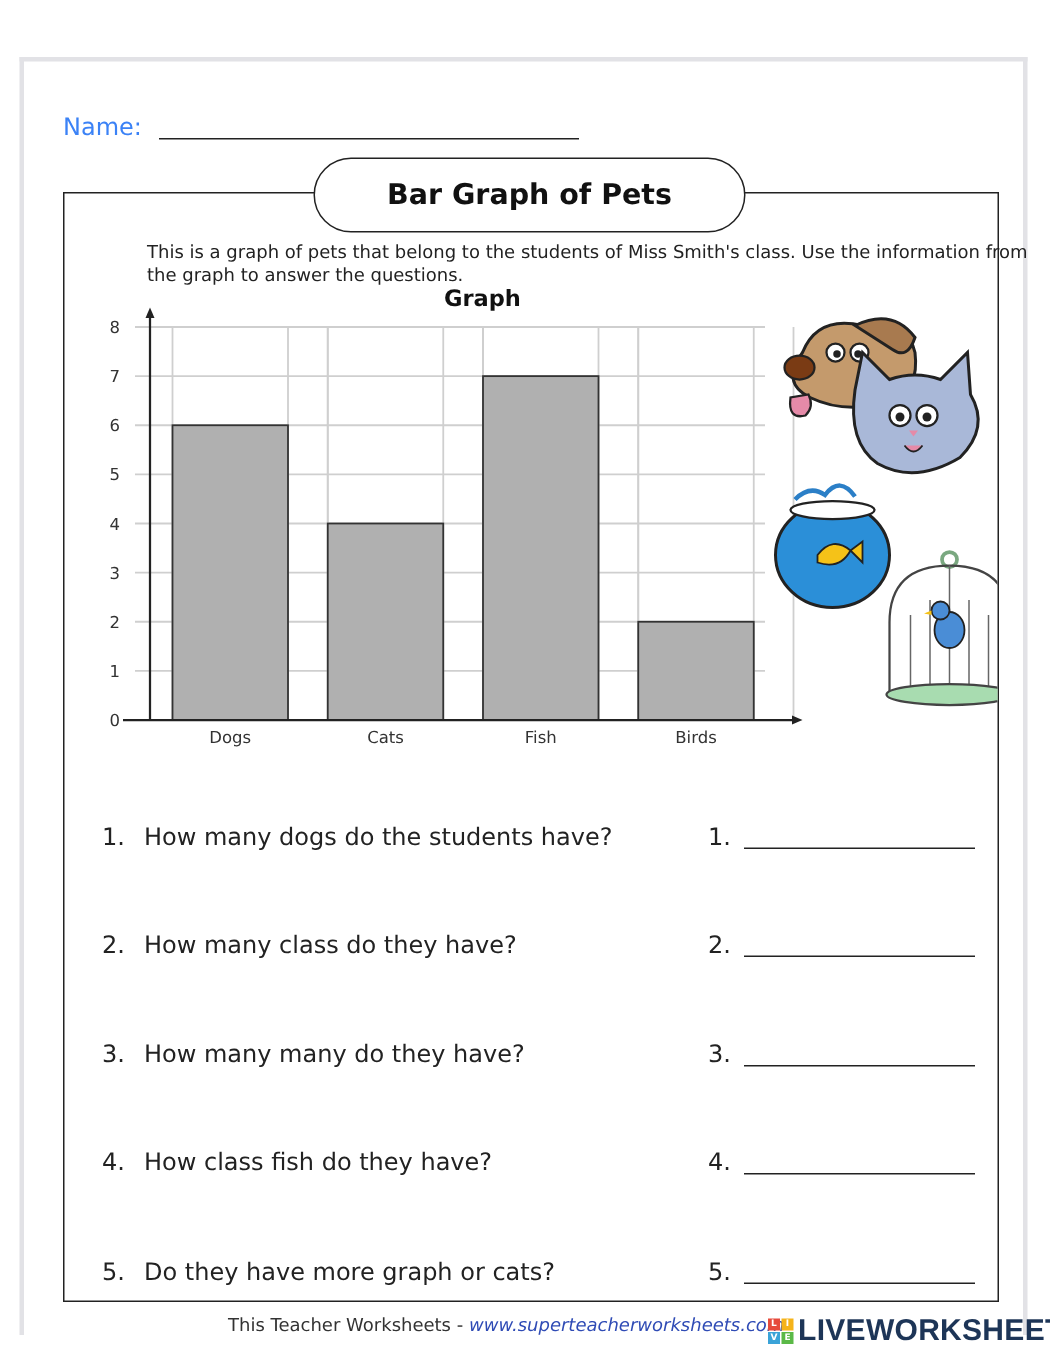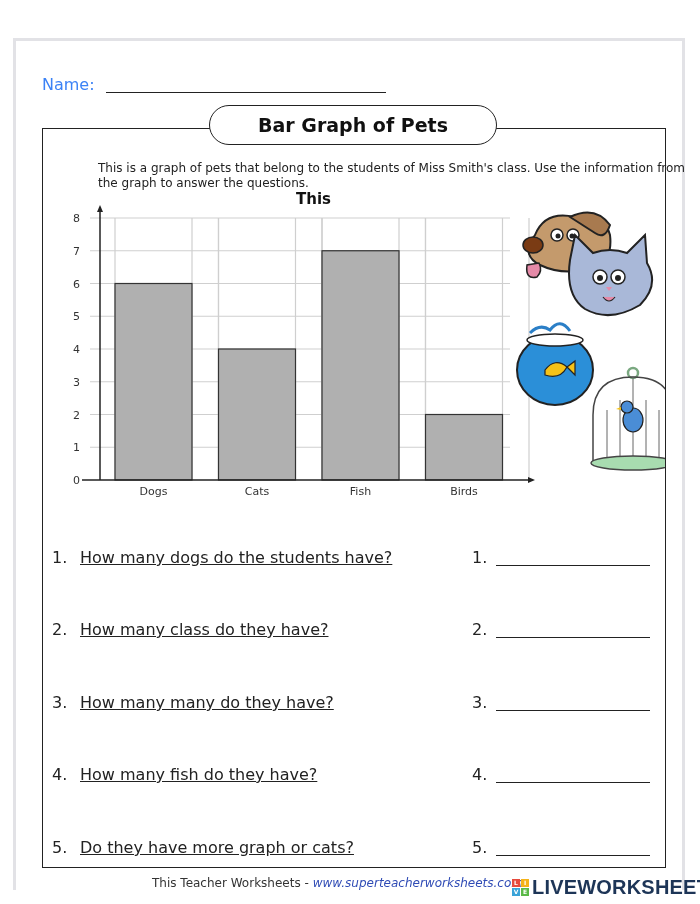--- a/index.html
+++ b/index.html
@@ -1,26 +1,26 @@
 <!DOCTYPE html>
 <html><head>
 <meta charset="utf-8">
 <style>
   html, body { margin:0; padding:0; }
   body { width:700px; height:904px; background:#ffffff; position:relative; overflow:hidden; font-family:"DejaVu Sans", sans-serif; color:#222; }
   .page { position:absolute; left:13px; top:38px; width:672px; height:852px; background:#fff; border:3px solid #e2e2e6; border-bottom:none; box-sizing:border-box; }
   .name-row { position:absolute; left:42px; top:75px; font-size:16px; color:#3b82f6; }
   .name-line { position:absolute; left:106px; top:92px; width:280px; border-bottom:1.5px solid #222; }
   .frame { position:absolute; left:42px; top:128px; width:624px; height:740px; border:1.5px solid #222; box-sizing:border-box; }
-  .title-pill { position:absolute; left:209px; top:105px; width:288px; height:40px; border:1.5px solid #222; border-radius:26px; background:#fff; box-sizing:border-box; display:flex; align-items:center; justify-content:center; font-weight:bold; font-size:19px; color:#111; }
+  .title-pill { position:absolute; left:209px; top:105px; width:288px; height:50px; border:1.5px solid #222; border-radius:26px; background:#fff; box-sizing:border-box; display:flex; align-items:center; justify-content:center; font-weight:bold; font-size:19px; color:#111; }
   .intro { position:absolute; left:54px; top:161px; width:610px; font-size:12px; line-height:15px; color:#222;margin-left:44px; }
   .chart-title { position:absolute; left:296px; top:190px; font-weight:bold; font-size:15px; color:#111; }
   .chart { position:absolute; left:60px; top:202px; }
   .pets-art { position:absolute; left:515px; top:205px; width:150px; height:270px; }
-  .q { position:absolute; left:52px; font-size:16px; color:#222;text-decoration:underline; }
+  .q { position:absolute; left:68px; font-size:16px; color:#222; }
   .q .num { display:inline-block; width:28px; }
   .ans { position:absolute; left:472px; font-size:16px; color:#222; }
   .ans-line { position:absolute; left:496px; width:154px; border-bottom:1.5px solid #222; }
   .footer { position:absolute; left:152px; top:876px; font-size:12px; color:#333; }
   .footer .url { color:#2f4bb5; font-style:italic; }
   .lw { position:absolute; left:512px; top:876px; display:flex; align-items:center; gap:3px; }
   .lw-logo { display:grid; grid-template-columns:8px 8px; grid-template-rows:8px 8px; gap:1px; }
   .lw-logo span { display:block; font-size:6px; color:#fff; text-align:center; line-height:8px; font-weight:bold; }
   .lw-text { font-weight:bold; font-size:20px; color:#1d3557; letter-spacing:0.2px; font-family:"Liberation Sans", sans-serif; }
 </style>
@@ -29,21 +29,21 @@
 
 <div class="page"></div>
 
 <div class="name-row">Name:</div>
 <div class="name-line"></div>
 
 <div class="frame"></div>
 <div class="title-pill">Bar Graph of Pets</div>
 
 <div class="intro">This is a graph of pets that belong to the students of Miss Smith's class.  Use the information from the graph to answer the questions.</div>
-<div class="chart-title">This</div>
+<div class="chart-title">Graph</div>
 
 <svg class="chart" width="480" height="300" viewBox="0 0 480 300" id="chart-svg">
     <line x1="30" y1="245.25" x2="450" y2="245.25" stroke="#cfcfcf" stroke-width="1.2"></line>
     <line x1="30" y1="212.5" x2="450" y2="212.5" stroke="#cfcfcf" stroke-width="1.2"></line>
     <line x1="30" y1="179.75" x2="450" y2="179.75" stroke="#cfcfcf" stroke-width="1.2"></line>
     <line x1="30" y1="147" x2="450" y2="147" stroke="#cfcfcf" stroke-width="1.2"></line>
     <line x1="30" y1="114.25" x2="450" y2="114.25" stroke="#cfcfcf" stroke-width="1.2"></line>
     <line x1="30" y1="81.5" x2="450" y2="81.5" stroke="#cfcfcf" stroke-width="1.2"></line>
     <line x1="30" y1="48.75" x2="450" y2="48.75" stroke="#cfcfcf" stroke-width="1.2"></line>
     <line x1="30" y1="16" x2="450" y2="16" stroke="#cfcfcf" stroke-width="1.2"></line>
@@ -133,21 +133,21 @@
        <span class="num">2.</span><span>How many class do they have?</span>
      </div>
      <div class="ans" style="top:620px">2.</div>
      <div class="ans-line" style="top:637px"></div>
     <div class="q" style="top:693px">
        <span class="num">3.</span><span>How many many do they have?</span>
      </div>
      <div class="ans" style="top:693px">3.</div>
      <div class="ans-line" style="top:710px"></div>
     <div class="q" style="top:765px">
-       <span class="num">4.</span><span>How many fish do they have?</span>
+       <span class="num">4.</span><span>How class fish do they have?</span>
      </div>
      <div class="ans" style="top:765px">4.</div>
      <div class="ans-line" style="top:782px"></div>
     <div class="q" style="top:838px">
        <span class="num">5.</span><span>Do they have more graph or cats?</span>
      </div>
      <div class="ans" style="top:838px">5.</div>
      <div class="ans-line" style="top:855px"></div>
   </div>
 

